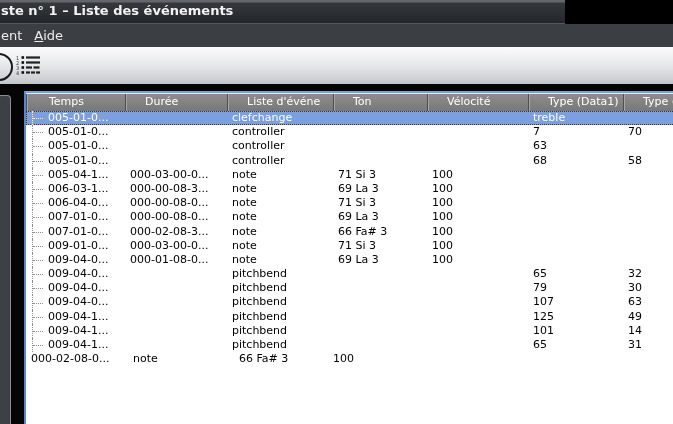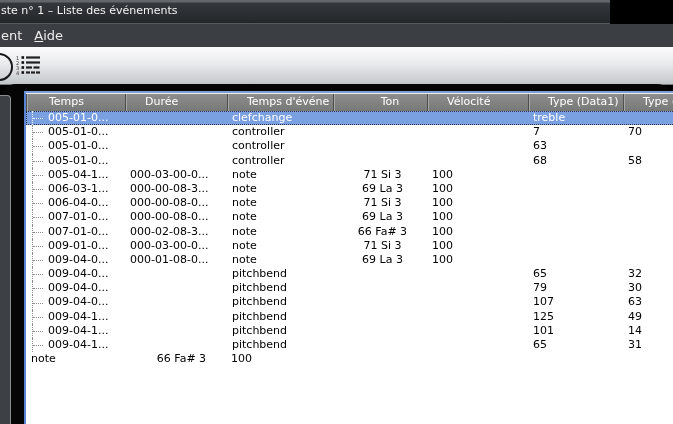--- a/index.html
+++ b/index.html
@@ -3,24 +3,24 @@
 <meta charset="utf-8">
 <style>
   html,body{margin:0;padding:0;background:#000;}
   .screen{
     position:relative;width:673px;height:424px;overflow:hidden;
     font-family:"DejaVu Sans","Liberation Sans",sans-serif;
     background:#000;
   }
   
   .titlebar{
-    position:absolute;left:0;top:0;width:610px;height:23px;
+    position:absolute;left:0;top:0;width:565px;height:23px;
     background:linear-gradient(#63676b 0px,#63676b 2px,#35393d 3px,#2b2f33 60%,#232629 100%);
     border-bottom:1px solid #55595d;
-    color:#f2f2f2;font-weight:normal;font-size:11px;line-height:22px;
+    color:#f2f2f2;font-weight:bold;font-size:13px;line-height:22px;
     white-space:nowrap;overflow:hidden;
   }
   .titlebar .t{position:absolute;left:1px;top:0;}
   
   .menubar{
     position:absolute;left:0;top:24px;width:673px;height:23px;
     background:#3b3e42;color:#ececec;font-size:13px;line-height:23px;
     white-space:nowrap;overflow:hidden;
   }
   .menuitem{display:inline-block;padding:0 6px;height:27px;}
@@ -31,21 +31,21 @@
     position:absolute;left:0;top:47px;width:673px;height:37px;
     background:linear-gradient(#fbfbfc 0%,#e9eaec 45%,#cfd2d5 85%,#c2c5c8 100%);
     border-bottom:1px solid #7a7d80;overflow:hidden;
   }
   .circle-partial{
     position:absolute;left:-15px;top:6px;width:24px;height:24px;
     border:2.5px solid #17181a;border-radius:50%;background:transparent;
   }
   .listicon{position:absolute;left:15px;top:8px;}
   
-  .main{position:absolute;left:0;top:84px;width:673px;height:340px;background:#050505;border-radius:16px;}
+  .main{position:absolute;left:0;top:84px;width:673px;height:340px;background:#050505;}
   .leftrail{
     position:absolute;left:0;top:11px;width:10px;height:329px;
     background:#3d4146;border-right:1px solid #8a8d90;border-top:1px solid #8a8d90;
     border-top-right-radius:4px;
   }
   
   .tframe{
     position:absolute;left:24px;top:7px;width:649px;height:333px;
     border-top:2px solid #7d9fd8;border-left:2px solid #5b84d2;
     background:#fff;overflow:hidden;
@@ -59,21 +59,21 @@
   .th{
     box-sizing:border-box;padding-left:19px;white-space:nowrap;overflow:hidden;
     border-left:1px solid #4e4e4e;box-shadow:inset 1px 0 0 #a6a6a6;
   }
   .tbody{background:#fff;}
   .row{display:flex;height:14.2px;font-size:11px;line-height:14.2px;color:#000;}
   .cell{box-sizing:border-box;padding-left:5px;white-space:nowrap;overflow:hidden;}
   .c-temps{width:99px;position:relative;padding-left:22px;}
   .c-duree{width:102px;}
   .c-type{width:106px;}
-  .c-ton{width:94px;text-align:center;}
+  .c-ton{width:94px;}
   .c-vel{width:101px;}
   .c-d1{width:95px;}
   .c-d2{flex:1;}
   .row.selected{background:#7aa0e2;color:#fff;outline:1px dotted #2e3748;outline-offset:-1px;}
   
   .branch{position:absolute;left:6px;top:0;bottom:0;width:14px;}
   .branch::before{content:"";position:absolute;left:0;top:0;bottom:0;border-left:1px dotted #8d8d8d;}
   .branch::after{content:"";position:absolute;left:1px;top:50%;width:10px;border-top:1px dotted #8d8d8d;}
   .row.last .branch::before{bottom:50%;}
   .row.selected .branch::before{border-color:#eaf0fb;}
@@ -117,21 +117,21 @@
     </span>
   </div>
 
   <div class="main">
     <div class="leftrail"></div>
 
     <div class="tframe">
       <div class="thead">
         <div class="th c-temps">Temps</div>
         <div class="th c-duree">Durée</div>
-        <div class="th c-type">Temps d'événe</div>
+        <div class="th c-type">Liste d'événe</div>
         <div class="th c-ton">Ton</div>
         <div class="th c-vel">Vélocité</div>
         <div class="th c-d1">Type (Data1)</div>
         <div class="th c-d2">Type (D</div>
       </div>
       <div class="tbody">
           <div class="row selected">
     <div class="cell c-temps">
       <span class="branch"></span>
       <span>005-01-0...</span>
@@ -328,20 +328,21 @@
       <span>009-04-1...</span>
     </div>
     <div class="cell c-duree"><span></span></div>
     <div class="cell c-type"><span>pitchbend</span></div>
     <div class="cell c-ton"><span></span></div>
     <div class="cell c-vel"><span></span></div>
     <div class="cell c-d1"><span>65</span></div>
     <div class="cell c-d2"><span>31</span></div>
   </div>
           <div class="row last">
+    <div class="cell c-duree"><span>000-02-08-0...</span></div>
     <div class="cell c-type"><span>note</span></div>
     <div class="cell c-ton"><span>66 Fa# 3</span></div>
     <div class="cell c-vel"><span>100</span></div>
     <div class="cell c-d1"><span></span></div>
     <div class="cell c-d2"><span></span></div>
   </div>
         </div>
     </div>
   </div>
 

